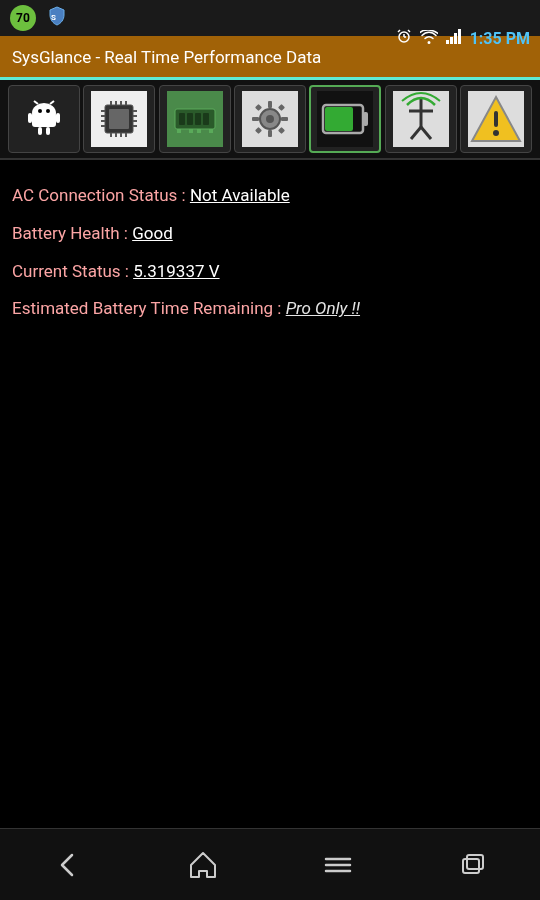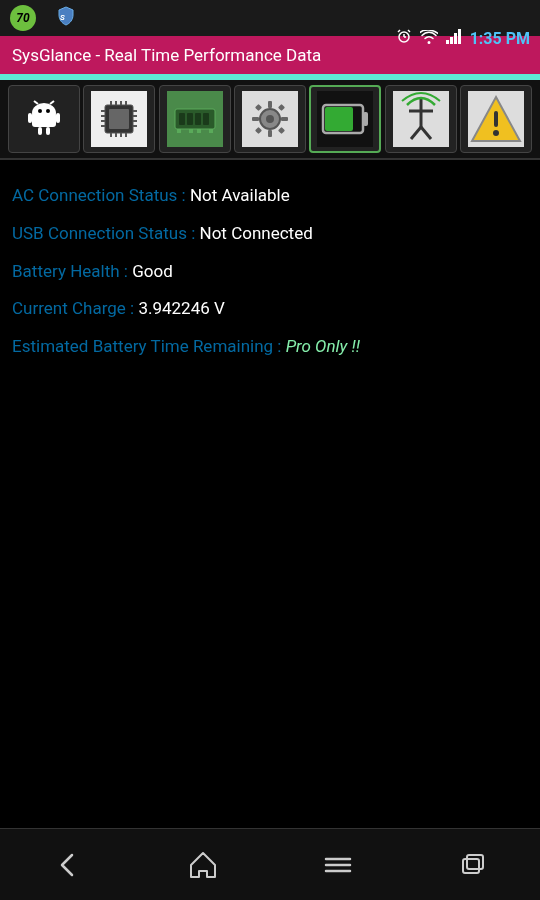--- a/index.html
+++ b/index.html
@@ -19,22 +19,21 @@
       height: 36px;
       background: #1a1a1a;
       display: flex;
       align-items: center;
       justify-content: space-between;
       padding: 0 10px;
     }
     .status-left {
       display: flex;
       align-items: center;
-      gap: 19px;
-      font-style: italic;
+      gap: 10px;
     }
     .status-badge {
       width: 26px;
       height: 26px;
       border-radius: 50%;
       background: #6dbf3e;
       display: flex;
       align-items: center;
       justify-content: center;
       font-size: 12px;
@@ -54,25 +53,25 @@
     .status-time {
       color: #4fc3f7;
       font-size: 16px;
       font-weight: bold;
     }
 
     
     #title-bar {
       width: 100%;
       height: 44px;
-      background: #be185d;
+      background: #a16207;
       display: flex;
       align-items: center;
       padding: 0 12px;
-      border-bottom: 6px solid #5eead4;
+      border-bottom: 3px solid #5eead4;
     }
     #title-bar span {
       font-size: 17px;
       color: #fff;
       font-weight: normal;
     }
 
     
     #tab-bar {
       width: 100%;
@@ -107,29 +106,30 @@
       padding: 10px 12px;
       background: #000;
     }
     .info-row {
       padding: 14px 0 0 0;
       font-size: 17px;
       color: #fff;
       line-height: 1.4;
     }
     .info-label {
-      color: #0369a1;
+      color: #fca5a5;
       font-weight: normal;
       text-align: right;
     }
     .info-value {
       color: #fff;
+      text-decoration: underline;
     }
     .pro-only {
-      color: #86efac;
+      color: #e5e5e5;
       font-style: italic;
     }
 
     
     #bottom-nav {
       position: absolute;
       bottom: 0;
       width: 100%;
       height: 72px;
       background: #111;
@@ -309,27 +309,24 @@
       <circle cx="28" cy="42" r="3" fill="#333"></circle>
     </svg>
   </div>
 </div>
 
 <div id="content">
   <div class="info-row">
     <span class="info-label">AC Connection Status : </span><span class="info-value">Not Available</span>
   </div>
   <div class="info-row">
-    <span class="info-label">USB Connection Status : </span><span class="info-value">Not Connected</span>
+    <span class="info-label">Battery Health : </span><span class="info-value">Good</span>
   </div>
   <div class="info-row">
-    <span class="info-label">Battery Health : </span><span class="info-value">Good</span>
-  </div>
-  <div class="info-row">
-    <span class="info-label">Current Charge : </span><span class="info-value">3.942246 V</span>
+    <span class="info-label">Current Status : </span><span class="info-value">5.319337 V</span>
   </div>
   <div class="info-row">
     <span class="info-label">Estimated Battery Time Remaining : </span><span class="info-value pro-only">Pro Only !!</span>
   </div>
 </div>
 
 <div id="bottom-nav">
   <div class="nav-btn">
     <svg viewBox="0 0 32 32" xmlns="http://www.w3.org/2000/svg">
       <path d="M20 6 L10 16 L20 26" stroke="#ccc" stroke-width="2.5" fill="none" stroke-linecap="round" stroke-linejoin="round"></path>

